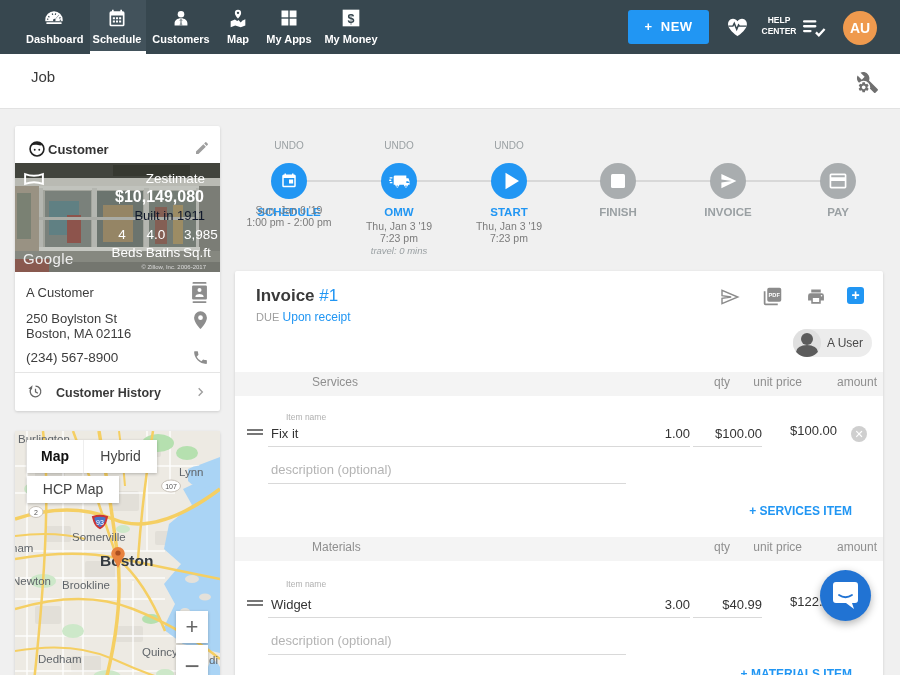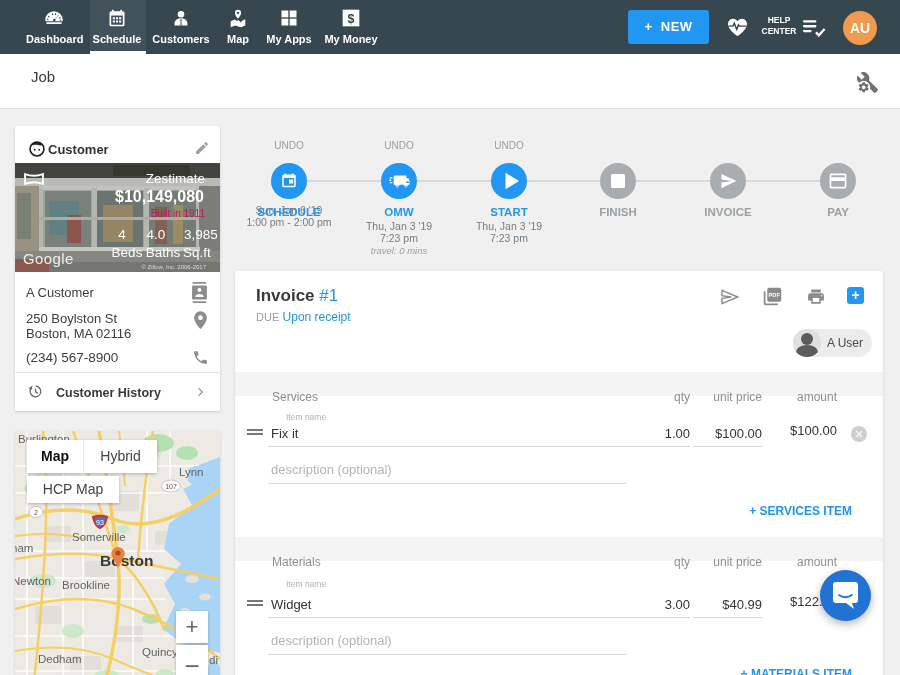--- a/index.html
+++ b/index.html
@@ -23,21 +23,21 @@
   #custcard { left:15px; top:126px; width:205px; height:285px;padding-left:28px; }
   #mapcard  { left:15px; top:431px; width:205px; height:260px; }
   #invcard  { left:235px; top:271px; width:648px; height:420px; }
   .cname { position:absolute; left:33px; top:16px; font-size:13px; font-weight:bold; color:#333; }
   .photo { position:absolute; left:0; top:37px; width:205px; height:109px; overflow:hidden; }
   .contact { font-size:13px; color:#3d3d3d; }
   .zrow { color:#fff; font-size:13.5px; text-align:center; }
   .divider { position:absolute; left:0; width:100%; height:1px; background:#e5e5e5; }
   
   .secbar { position:absolute; left:0; width:100%; height:24px; background:#f4f4f4; color:#8f8f8f; font-size:12px; }
-  .secbar span { position:absolute; top:18px; }
+  .secbar span { position:absolute; top:3px;margin-left:40px; }
   .u-line { position:absolute; height:1px; background:#d9d9d9; }
   .blue { color:#2196f3; }
   .itemlabel { position:absolute; font-size:8.5px; color:#b0b0b0;padding-left:14px; }
   .ghost { color:#b4b4b4; }
   .addlink { position:absolute; color:#2196f3; font-size:12px; font-weight:bold; }
   
   .wf-undo { position:absolute; top:140px; width:60px; margin-left:-30px; text-align:center; font-size:10px; color:#9aa0a3; }
   .wf-circle { position:absolute; top:163px; width:36px; height:36px; margin-left:-18px; border-radius:50%; }
   .wf-lbl { position:absolute; top:206px; width:120px; margin-left:-60px; text-align:center; font-size:11.5px; font-weight:bold; }
   .wf-sub { position:absolute; width:130px; margin-left:-65px; text-align:center; font-size:10.5px; color:#7b7b7b; line-height:12px; }
@@ -216,21 +216,21 @@
       <rect x="0" y="99" width="205" height="10" fill="#83857e"></rect>
       <rect x="0" y="96" width="34" height="13" fill="#9d6156"></rect>
       <rect width="205" height="109" fill="#3a3d38" opacity="0.20"></rect>
     </svg>
     
     <svg class="abs" style="left:9px; top:9px;" width="20" height="14" viewBox="0 0 27 17">
         <path d="M1.5 2c4 1.5 8.5 2.2 12 2.2S21.5 3.5 25.5 2v13c-4-1.5-8.5-2.2-12-2.2S5.5 13.5 1.5 15V2z" fill="none" stroke="#fff" stroke-width="2.6"></path>
       </svg>
     <div class="abs" style="right:15px; top:8px; color:#fff; font-size:13.5px;">Zestimate</div>
     <div class="abs" style="right:16px; top:25px; color:#fff; font-size:16px; font-weight:bold;">$10,149,080</div>
-    <div class="abs" style="right:15px; top:45px; color:#be185d; font-size:10px;margin-left:28px;">Built in 1911</div>
+    <div class="abs" style="right:15px; top:45px; color:#0f172a; font-size:13px;margin-left:28px;">Built in 1911</div>
     <div class="abs zrow" style="left:77px; top:64px; width:60px;">4</div>
     <div class="abs zrow" style="left:111px; top:64px; width:60px;">4.0</div>
     <div class="abs zrow" style="left:156px; top:64px; width:60px;">3,985</div>
     <div class="abs zrow" style="left:82px; top:82px; width:60px;">Beds</div>
     <div class="abs zrow" style="left:118px; top:82px; width:60px;">Baths</div>
     <div class="abs zrow" style="left:152px; top:82px; width:60px;">Sq.ft</div>
     <div class="abs" style="left:8px; top:87px; color:#eeeeee; font-size:15px; letter-spacing:0.4px;">Google</div>
     <div class="abs" style="right:14px; top:101px; color:#ddd; font-size:6px;">© Zillow, Inc. 2006-2017</div>
   </div>
   <div class="contact abs" style="left:11px; top:159px;">A Customer</div>

